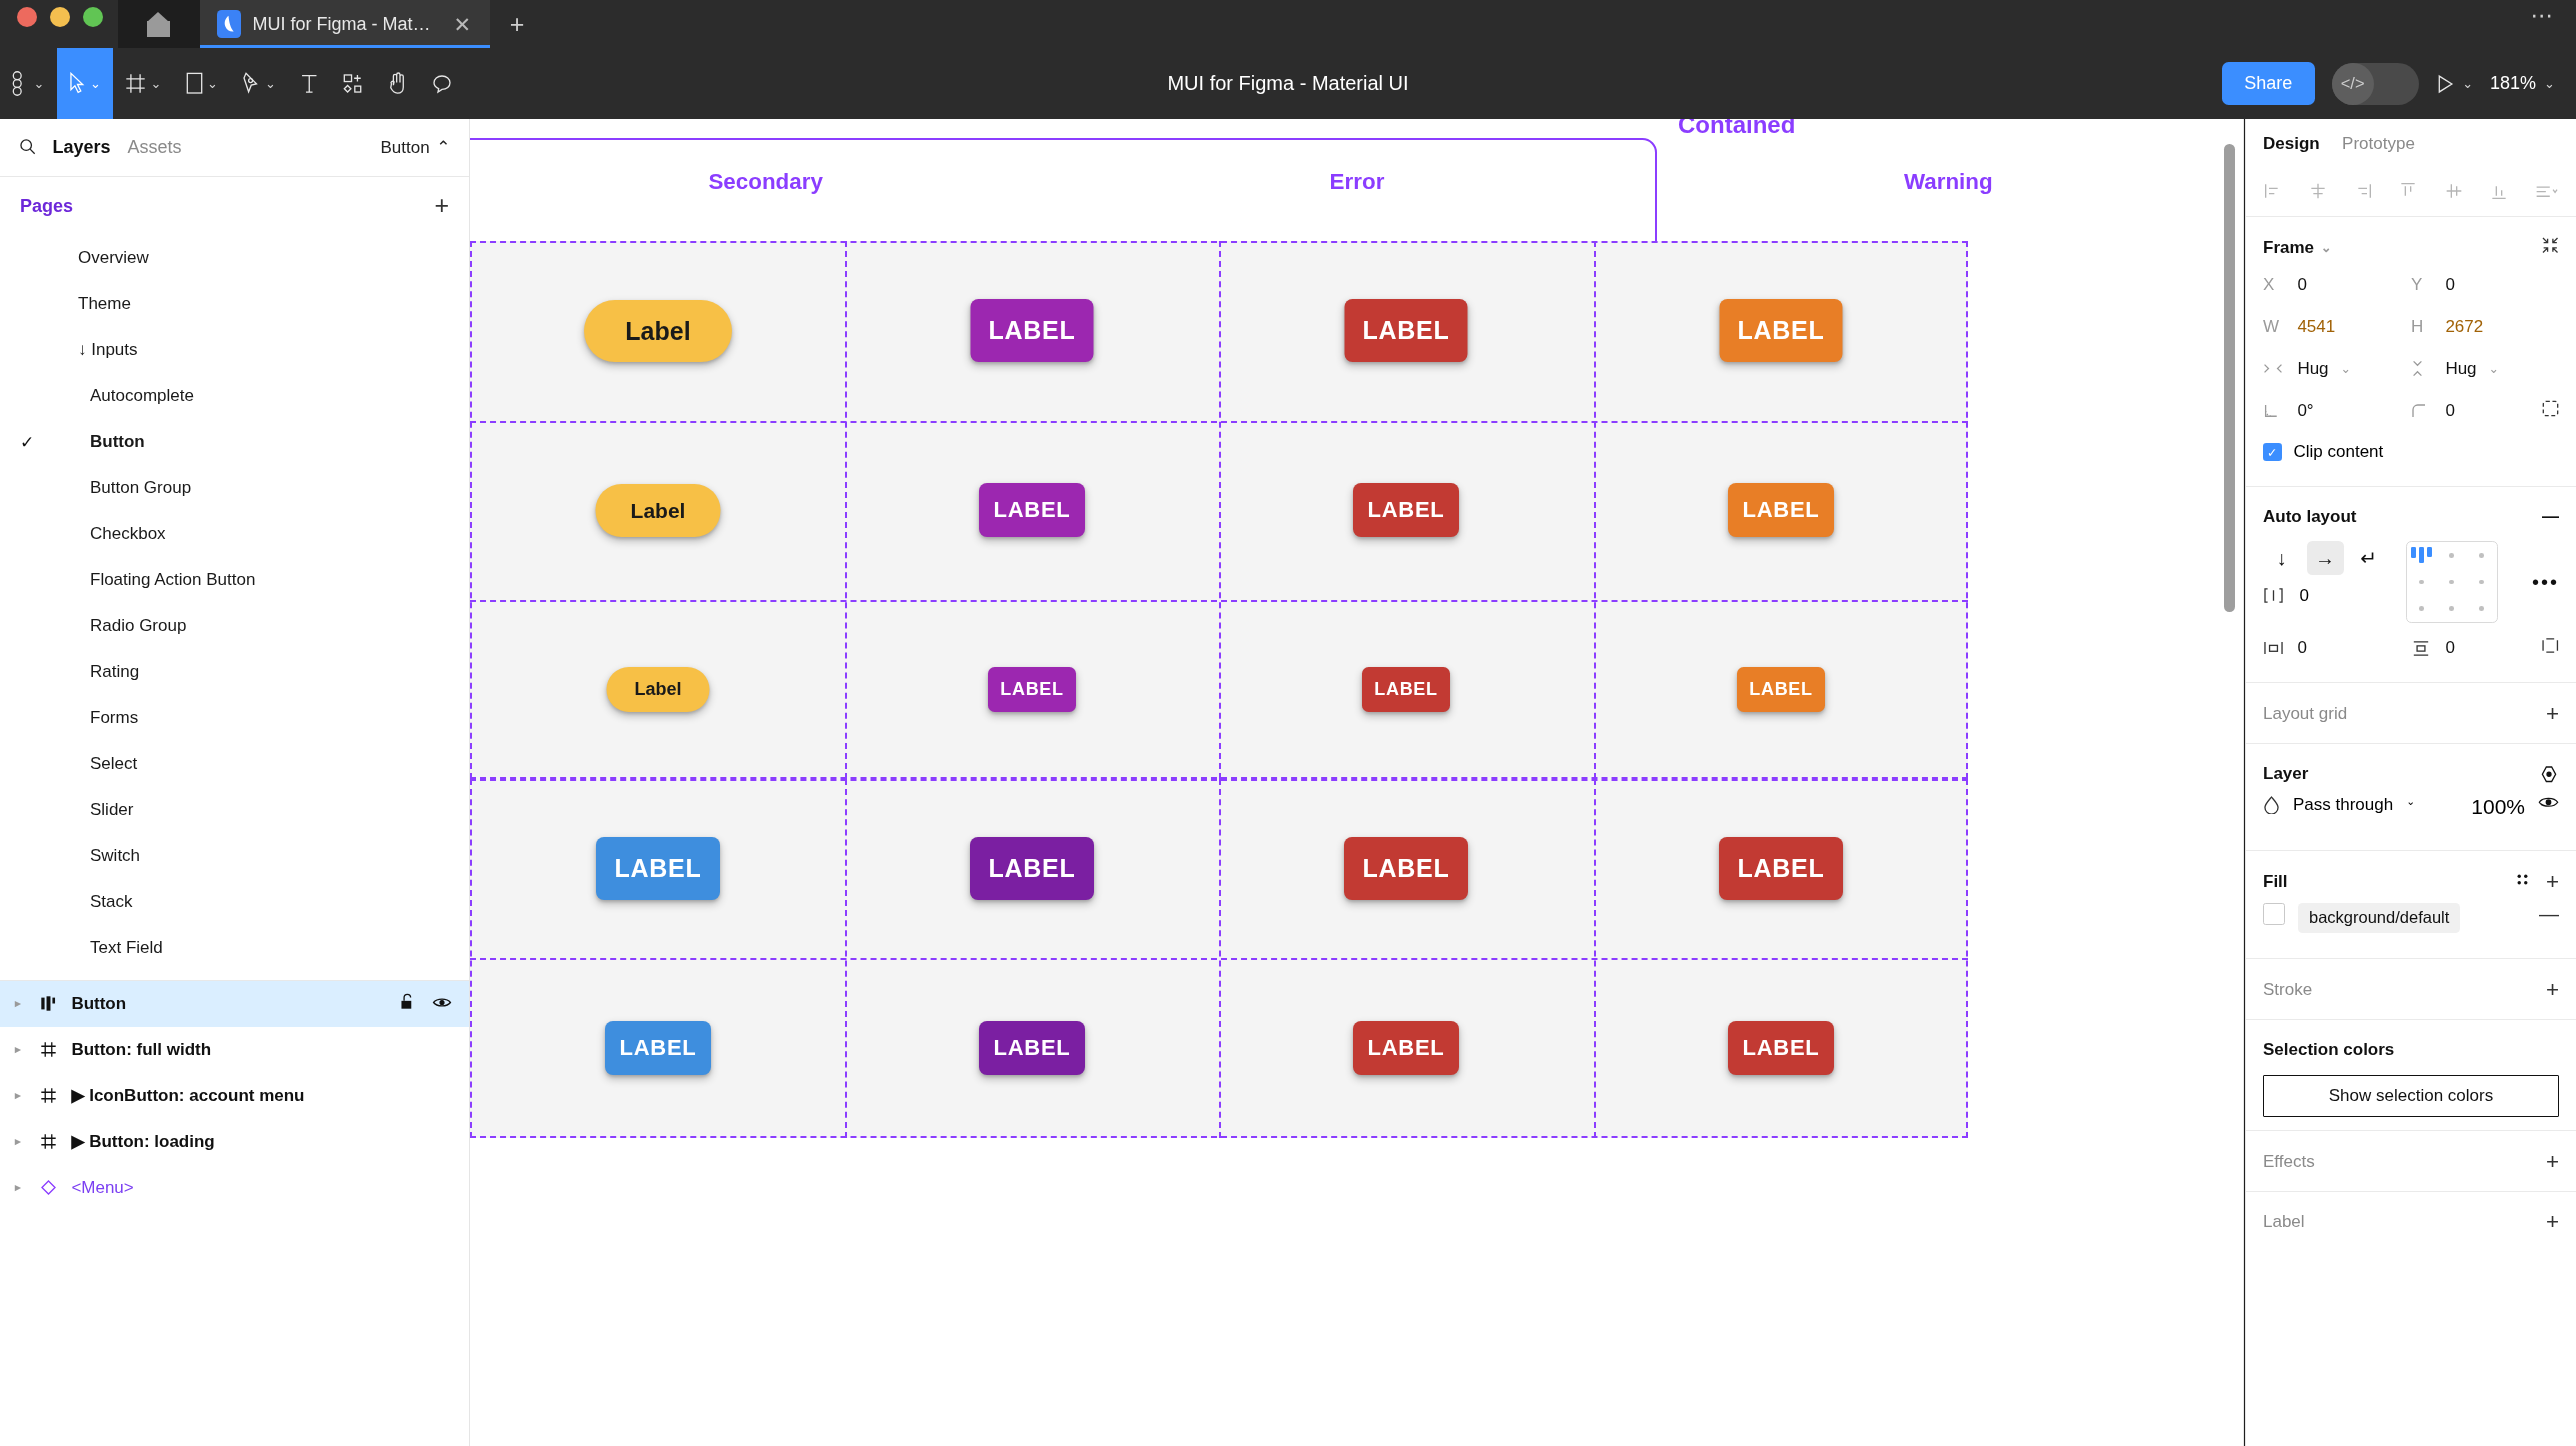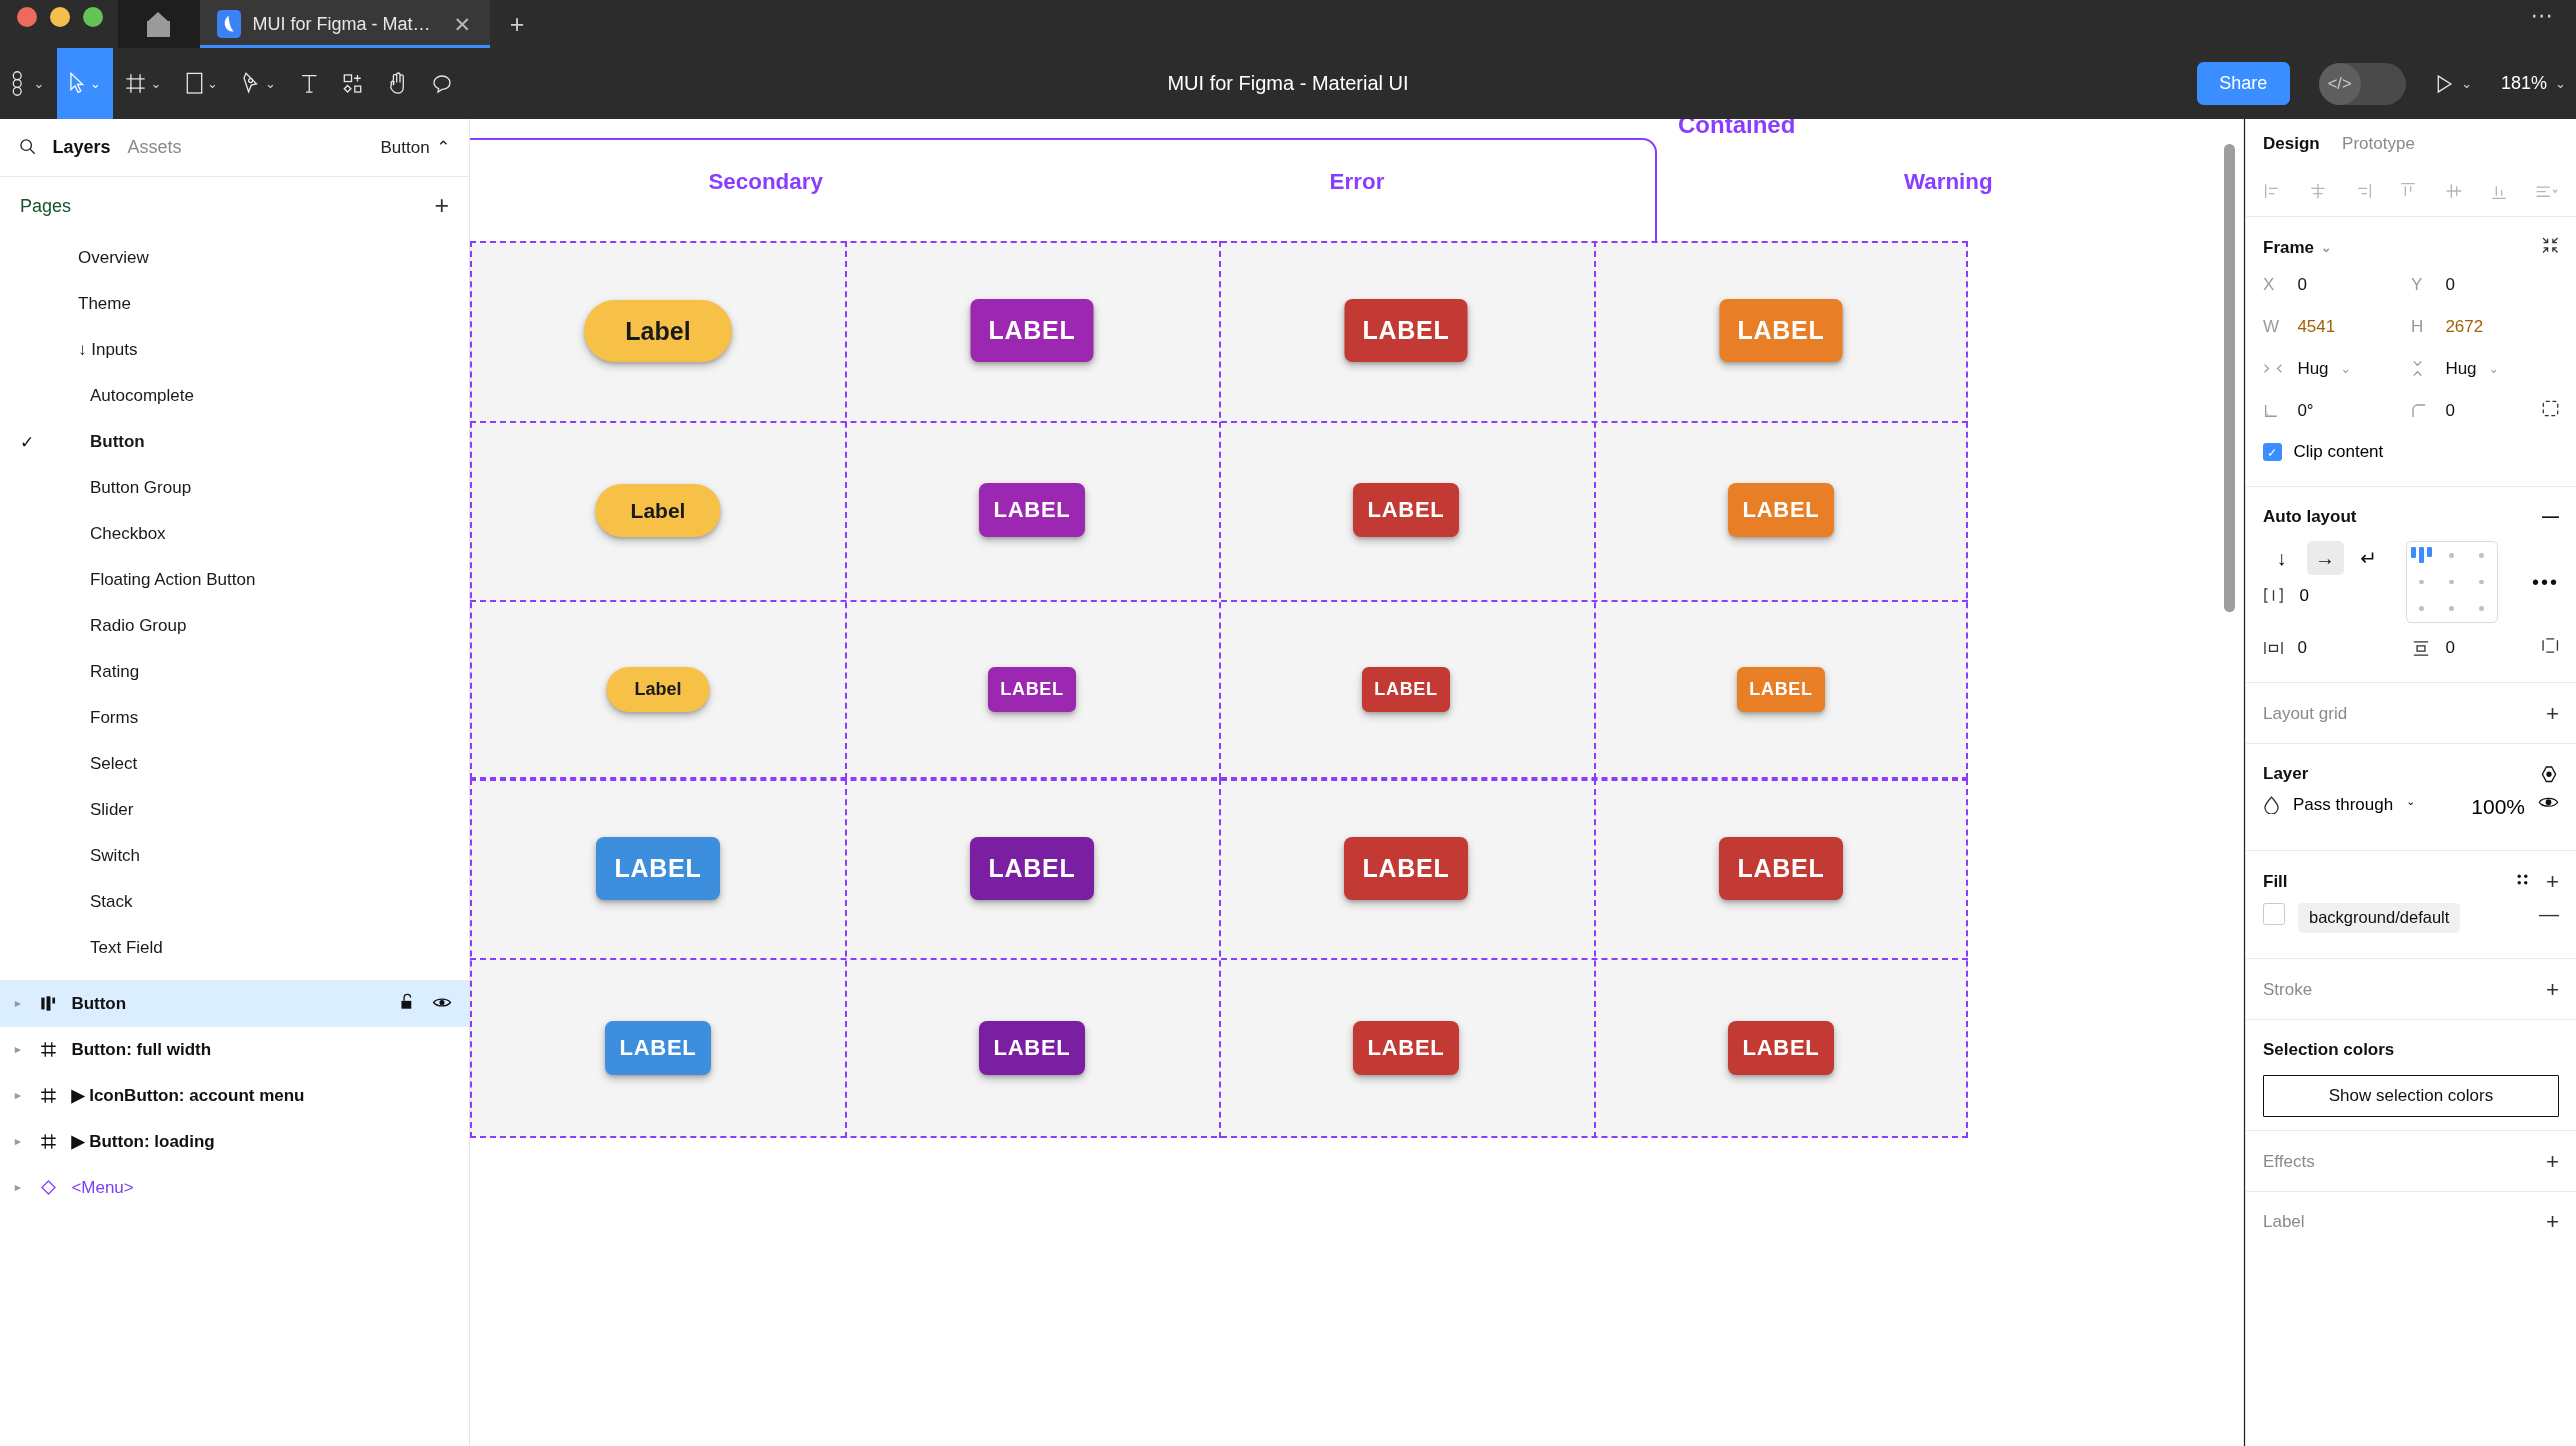--- a/index.html
+++ b/index.html
@@ -79,21 +79,21 @@
   }
   .tool.active { background: #3b8eff; }
   .tool svg { display: block; }
   .chev { font-size: 13px; color: #d4d4d4; }
   .toolbar-title {
     position: absolute; left: 0; right: 0; text-align: center;
     color: #ffffff; font-size: 20px; pointer-events: none;
   }
   .toolbar-right {
     margin-left: auto; display: flex; align-items: center;
-    gap: 29px; padding-right: 10px; justify-content: center;
+    gap: 17px; padding-right: 21px; justify-content: center;
   }
   .share-btn {
     background: #3b8eff; color: #fff; font-size: 18px; font-weight: 500;
     padding: 10.6px 22.4px; border-radius: 6.6px;
   }
   .codepill {
     width: 87px; height: 42px; background: #4a4a4a; border-radius: 21px;
     display: flex; align-items: center; position: relative;
   }
   .codepill .knob {
@@ -116,21 +116,21 @@
   }
   .lp-tab { font-size: 18px; color: #8a8a8a; }
   .lp-tab.active { color: #111; font-weight: 700; }
   .lp-selector {
     margin-left: auto; font-size: 17px; color: #222;
     display: flex; align-items: center; gap: 6.6px;
   }
   .pages-head {
     height: 58px; display: flex; align-items: center; padding: 0 20px;
   }
-  .pages-title { font-size: 18px; font-weight: 400; color: #14532d; }
+  .pages-title { font-size: 18px; font-weight: 700; color: #6d28d9; }
   .pages-plus { margin-left: auto; font-size: 25px; color: #333; font-weight: 300; line-height: 0.7; }
   .page-row {
     height: 46px; display: flex; align-items: center; padding: 0 20px;
     font-size: 17px; color: #1a1a1a;
   }
   .page-row .check { width: 29px; font-size: 17px; color: #111; flex: 0 0 auto; }
   .page-row.indent1 .label { padding-left: 29px; }
   .page-row.indent2 .label { padding-left: 41px; }
   .page-row.current .label { font-weight: 700; }
   .pages-sep { height: 0.7px; background: #e8e8e8; margin-top: 9.2px; }

